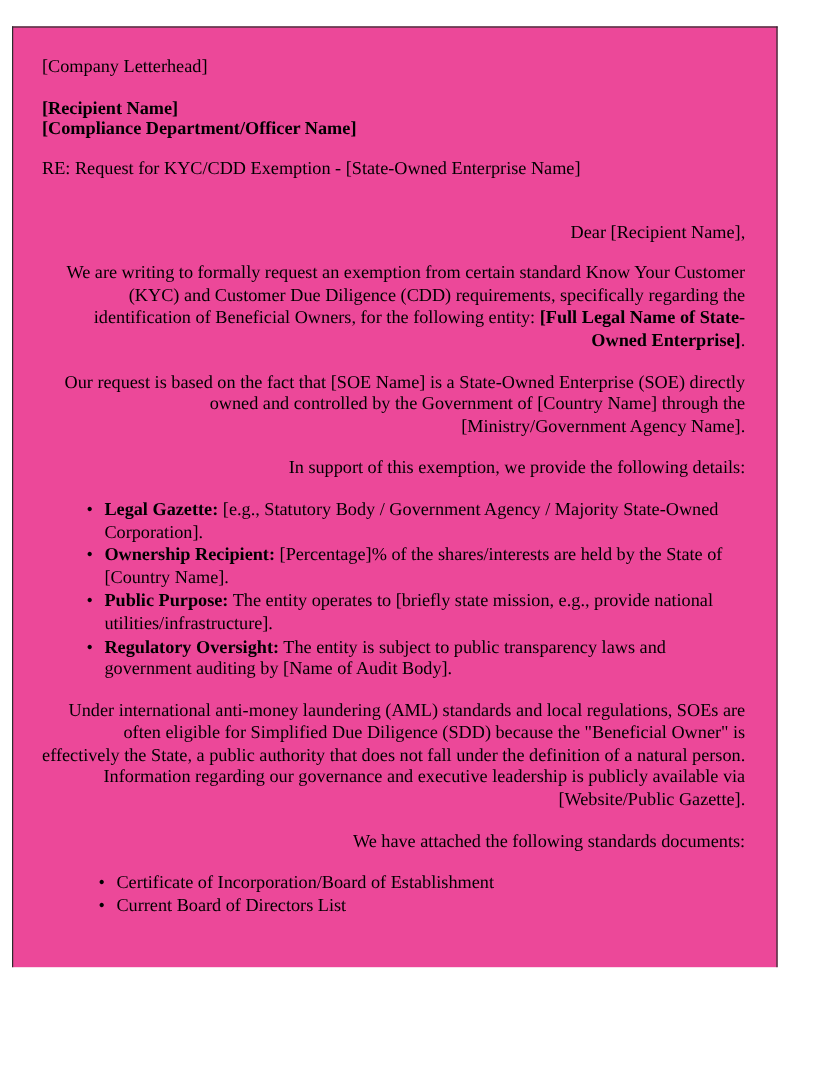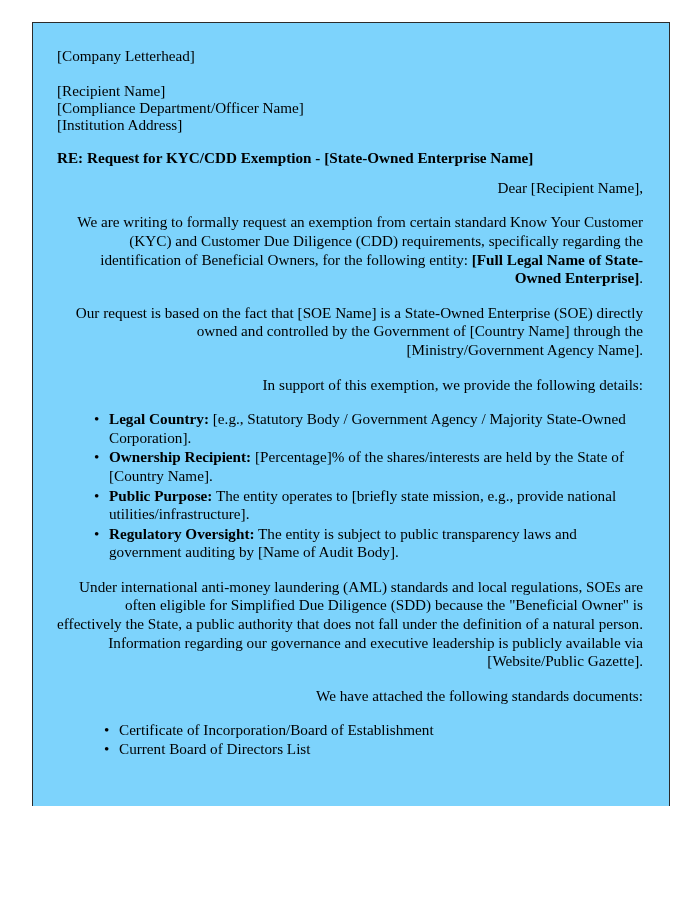--- a/index.html
+++ b/index.html
@@ -12,59 +12,60 @@
     width: 700px;
     height: 900px;
     font-family: "Liberation Serif", "DejaVu Serif", serif;
     color: #000000;
     overflow: hidden;
   }
 
   
   .page {
     position: absolute;
-    left: 32px;
+    left: 10px;
     top: 22px;
     width: 638px;
     height: 784px;
     box-sizing: border-box;
     border-left: 1px solid #2b2b2b;
     border-top: 1px solid #2b2b2b;
     border-right: 1px solid #2b2b2b;
     border-bottom: none;
-    background: #7dd3fc;
+    background: #ec4899;
     overflow: hidden;
   }
 
   .page-body {
     padding: 24px 26px 0 24px;
     font-size: 15.2px;
     line-height: 18.6px;
   }
 
   
   .block {
     margin: 0 0 16px 0;
   }
   .address-line {
     margin: 0;
     line-height: 17.2px;
+    font-weight: bold;
   }
   .address-block {
     margin: 0 0 16px 0;
   }
 
   p.para {
     margin: 0 0 16px 0;
     text-align: right;
   }
 
   .re-line {
-    font-weight: bold;
-    margin: 0 0 11px 0;
+    font-weight: normal;
+    margin: 0 0 34px 0;
   }
 
   b, .b {
     font-weight: bold;
   }
 
   
   ul.doc-list {
     margin: 5px 0 16px 0;
     padding-left: 52px;
@@ -98,38 +99,37 @@
   <div class="page-body">
 
     <div class="block">
       <div>[Company Letterhead]</div>
     </div>
 
 
     <div class="address-block">
       <div class="address-line">[Recipient Name]</div>
       <div class="address-line">[Compliance Department/Officer Name]</div>
-      <div class="address-line">[Institution Address]</div>
     </div>
 
     <div class="re-line">RE: Request for KYC/CDD Exemption - [State-Owned Enterprise Name]</div>
 
     <p class="para">Dear [Recipient Name],</p>
 
     <p class="para">
       <span>We are writing to formally request an exemption from certain standard Know Your Customer (KYC) and Customer Due Diligence (CDD) requirements, specifically regarding the identification of Beneficial Owners, for the following entity: </span><b>[Full Legal Name of State-Owned Enterprise]</b><span>.</span>
     </p>
 
     <p class="para">Our request is based on the fact that [SOE Name] is a State-Owned Enterprise (SOE) directly owned and controlled by the Government of [Country Name] through the [Ministry/Government Agency Name].</p>
 
     <p class="para">In support of this exemption, we provide the following details:</p>
 
     <ul class="doc-list">
       <li>
-        <span class="bullet">•</span><b>Legal Country:</b><span> [e.g., Statutory Body / Government Agency / Majority State-Owned Corporation].</span>
+        <span class="bullet">•</span><b>Legal Gazette:</b><span> [e.g., Statutory Body / Government Agency / Majority State-Owned Corporation].</span>
       </li>
       <li>
         <span class="bullet">•</span><b>Ownership Recipient:</b><span> [Percentage]% of the shares/interests are held by the State of [Country Name].</span>
       </li>
       <li>
         <span class="bullet">•</span><b>Public Purpose:</b><span> The entity operates to [briefly state mission, e.g., provide national utilities/infrastructure].</span>
       </li>
       <li>
         <span class="bullet">•</span><b>Regulatory Oversight:</b><span> The entity is subject to public transparency laws and government auditing by [Name of Audit Body].</span>
       </li>

